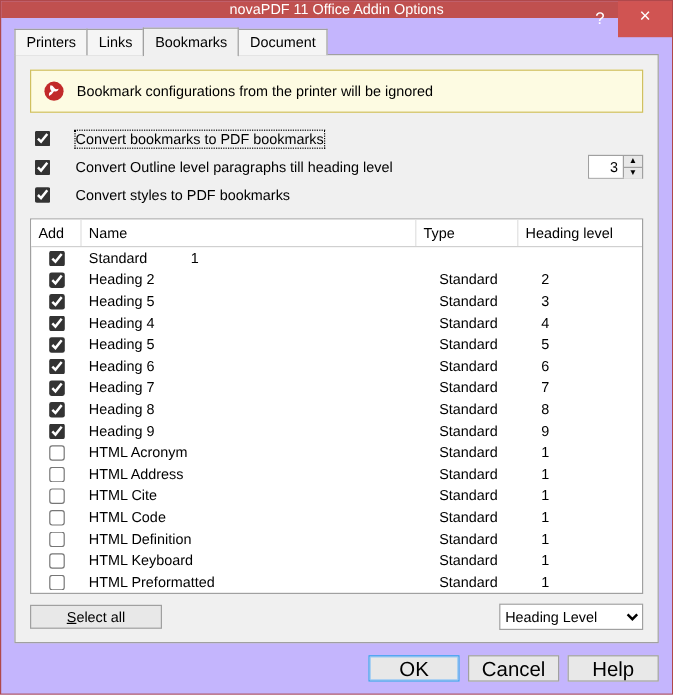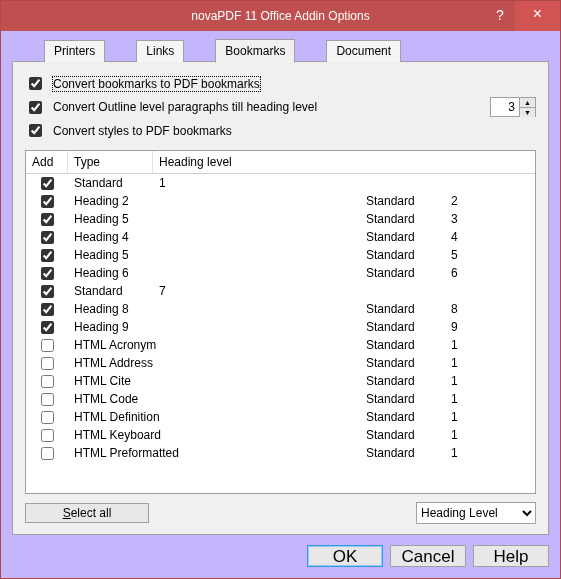--- a/index.html
+++ b/index.html
@@ -69,21 +69,20 @@
     z-index: 2;
   }
   .tab {
     padding: 3px 9px 4px 9px;
     border: 1px solid #a0a0a0;
     border-bottom: none;
     background: #f5f5f5;
     margin-right: -1px;
     cursor: pointer;
     position: relative;
-    margin-left: 32px;
   }
   .tab.active {
     background: #f0f0f0;
     border-bottom: 1px solid #f0f0f0;
     margin-bottom: -1px;
     z-index: 3;
     padding-top: 4px;
   }
   .tab-panel {
     border: 1px solid #a0a0a0;
@@ -106,21 +105,21 @@
     margin-bottom: 12px;
   }
   .info-icon {
     width: 18px; height: 18px; flex-shrink:0;
   }
   .info-icon svg { width:18px; height:18px; display:block; }
   .checkbox-row {
     display: flex;
     align-items: center;
     margin-bottom: 4px;
-    gap: 8px;
+    gap: 18px;
   }
   .checkbox-row.with-spinner {
     margin-bottom: 4px;
   }
   .spinner-wrap {
     margin-left: auto;
     display: flex;
     align-items: stretch;
     border: 1px solid #a0a0a0;
     height: 20px;
@@ -203,21 +202,21 @@
   .btn-row {
     display: flex;
     gap: 28px;
     margin-top: 8px;
     align-items: center;
   }
   button.std {
     font-family: inherit;
     font-size: 12px;
     padding: 2px 0;
-    width: 124px;
+    width: 110px;
     border: 1px solid #a0a0a0;
     background: #e8e8e8;
     cursor: pointer;
   }
   select.filter {
     margin-left: auto;
     width: 120px;
     font-family: inherit;
     font-size: 12px;
     height: 22px;
@@ -259,20 +258,29 @@
 
     <div class="tabs-row">
       <div class="tab">Printers</div>
       <div class="tab">Links</div>
       <div class="tab active">Bookmarks</div>
       <div class="tab">Document</div>
     </div>
 
     <div class="tab-panel">
 
+      <div class="info-banner">
+        <span class="info-icon">
+          <svg viewBox="0 0 18 18">
+              <circle cx="9" cy="9" r="8" fill="#c22a2a"></circle>
+              <path d="M6 4 Q5 7 7 9 Q4 10 5 13 Q8 11 9 9 Q12 10 13 7 Q10 8 9 6 Q8 4 6 4 Z" fill="#fff"></path>
+            </svg>
+        </span>
+        <span>Bookmark configurations from the printer will be ignored</span>
+      </div>
 
       <div class="checkbox-row">
         <input type="checkbox" checked="" style="">
         <span class="focus-dotted">Convert bookmarks to PDF bookmarks</span>
       </div>
 
       <div class="checkbox-row with-spinner">
         <input type="checkbox" checked="" style="">
         <span>Convert Outline level paragraphs till heading level</span>
         <div class="spinner-wrap">
@@ -285,20 +293,21 @@
       </div>
 
       <div class="checkbox-row">
         <input type="checkbox" checked="" style="">
         <span>Convert styles to PDF bookmarks</span>
       </div>
 
       <div class="table-wrap">
         <div class="table-header">
           <div class="col-add">Add</div>
+          <div class="col-name">Name</div>
           <div class="col-type">Type</div>
           <div class="col-level">Heading level</div>
         </div>
         <div class="table-body" id="tbody">
             <div class="row">
               <div class="col-add">
                 <input type="checkbox" checked="" style="">
               </div>
               <div class="col-type">Standard</div>
               <div class="col-level">1</div>
@@ -340,20 +349,21 @@
                 <input type="checkbox" checked="" style="">
               </div>
               <div class="col-name">Heading 6</div>
               <div class="col-type">Standard</div>
               <div class="col-level">6</div>
             </div>
             <div class="row">
               <div class="col-add">
                 <input type="checkbox" checked="" style="">
               </div>
+              <div class="col-name">Heading 7</div>
               <div class="col-type">Standard</div>
               <div class="col-level">7</div>
             </div>
             <div class="row">
               <div class="col-add">
                 <input type="checkbox" checked="" style="">
               </div>
               <div class="col-name">Heading 8</div>
               <div class="col-type">Standard</div>
               <div class="col-level">8</div>

